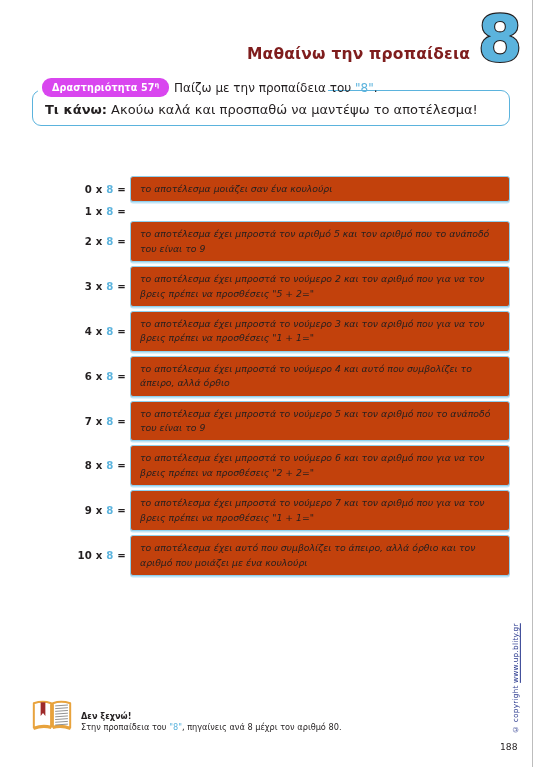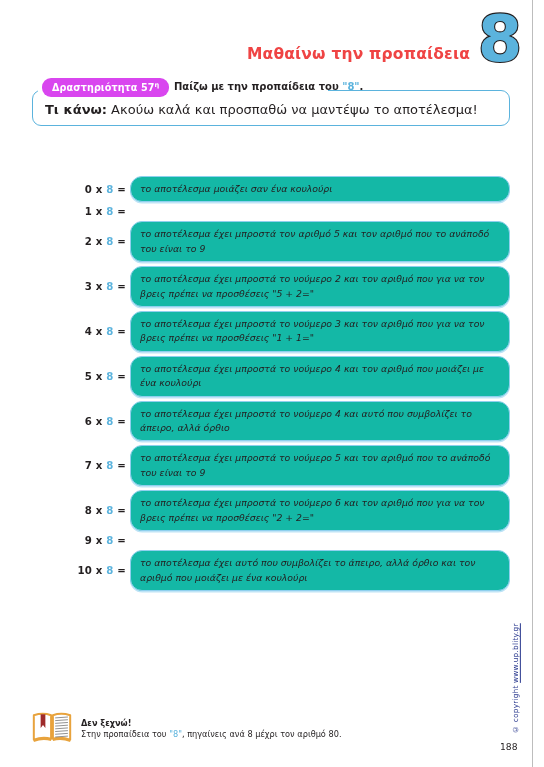--- a/index.html
+++ b/index.html
@@ -35,21 +35,21 @@
     position: absolute;
     top: 44px;
     left: 0;
     width: 470px;
     text-align: right;
   }
   .header-title {
     font-size: 15.5px;
     font-weight: bold;
     letter-spacing: .2px;
-    color: #ef4444;
+    color: #7f1d1d;
     display: inline-block;
   }
 
   .big-number {
     position: absolute;
     top: 8px;
     left: 474px;
     width: 52px;
     height: 62px;
     display: flex;
@@ -105,22 +105,22 @@
     white-space: nowrap;
   }
   .activity-badge sup {
     font-size: 6.6px;
     vertical-align: super;
   }
   .activity-title {
     position: absolute;
     top: 3px;
     left: 142px;
-    font-size: 10px;
-    font-weight: bold;
+    font-size: 12px;
+    font-weight: normal;
     white-space: nowrap;
   }
   .activity-title .q {
     color: #5bb3dd;
   }
   .activity-sub {
     position: absolute;
     top: 24px;
     left: 13px;
     font-size: 13px;
@@ -155,23 +155,23 @@
     white-space: nowrap;
     letter-spacing: .2px;
   }
   .eq-label .blue {
     color: #5bb3dd;
   }
   .eq-box {
     flex: 1 1 auto;
     margin-right: 34px;
     border: 1.2px solid #8fd0ee;
-    border-radius: 12px;
+    border-radius: 3px;
     box-shadow: 0 1.4px 0 0 #bfe4f6;
-    background: #14b8a6;
+    background: #c2410c;
     box-sizing: border-box;
     padding: 5px 8px 5px 9px;
     min-height: 26px;
     display: flex;
     align-items: center;
   }
   .eq-text {
     font-family: "DejaVu Sans", "Liberation Sans", sans-serif;
     font-style: italic;
     font-size: 9.3px;
@@ -182,22 +182,21 @@
     min-height: 36px;
   }
 
   
   .remember {
     position: absolute;
     top: 697px;
     left: 32px;
     width: 420px;
     display: flex;
-    align-items: center;
-    margin-top: 12px;
+    align-items: flex-end;
   }
   .book-icon {
     flex: 0 0 auto;
     width: 40px;
     height: 34px;
     margin-right: 9px;
     margin-top: 1px;
   }
   .remember-text {
     padding-top: 4px;
@@ -299,26 +298,20 @@
         </div>
     </div>
 
     <div class="eq-row">
       <div class="eq-label"><span>4</span><span> x </span><span class="blue">8</span><span> =</span></div>
       <div class="eq-box two-line">
           <span class="eq-text">το αποτέλεσμα έχει μπροστά το νούμερο 3 και τον αριθμό που για να τον βρεις πρέπει να προσθέσεις "1 + 1="</span>
         </div>
     </div>
 
-    <div class="eq-row">
-      <div class="eq-label"><span>5</span><span> x </span><span class="blue">8</span><span> =</span></div>
-      <div class="eq-box two-line">
-          <span class="eq-text">το αποτέλεσμα έχει μπροστά το νούμερο 4 και τον αριθμό που μοιάζει με ένα κουλούρι</span>
-        </div>
-    </div>
 
     <div class="eq-row">
       <div class="eq-label"><span>6</span><span> x </span><span class="blue">8</span><span> =</span></div>
       <div class="eq-box two-line">
           <span class="eq-text">το αποτέλεσμα έχει μπροστά το νούμερο 4 και αυτό που συμβολίζει το άπειρο, αλλά όρθιο</span>
         </div>
     </div>
 
     <div class="eq-row">
       <div class="eq-label"><span>7</span><span> x </span><span class="blue">8</span><span> =</span></div>
@@ -329,20 +322,23 @@
 
     <div class="eq-row">
       <div class="eq-label"><span>8</span><span> x </span><span class="blue">8</span><span> =</span></div>
       <div class="eq-box two-line">
           <span class="eq-text">το αποτέλεσμα έχει μπροστά το νούμερο 6 και τον αριθμό που για να τον βρεις πρέπει να προσθέσεις "2 + 2="</span>
         </div>
     </div>
 
     <div class="eq-row">
       <div class="eq-label"><span>9</span><span> x </span><span class="blue">8</span><span> =</span></div>
+      <div class="eq-box two-line">
+          <span class="eq-text">το αποτέλεσμα έχει μπροστά το νούμερο 7 και τον αριθμό που για να τον βρεις πρέπει να προσθέσεις "1 + 1="</span>
+        </div>
     </div>
 
     <div class="eq-row">
       <div class="eq-label"><span>10</span><span> x </span><span class="blue">8</span><span> =</span></div>
       <div class="eq-box two-line">
           <span class="eq-text">το αποτέλεσμα έχει αυτό που συμβολίζει το άπειρο, αλλά όρθιο και τον αριθμό που μοιάζει με ένα κουλούρι</span>
         </div>
     </div>
 
   </div>

